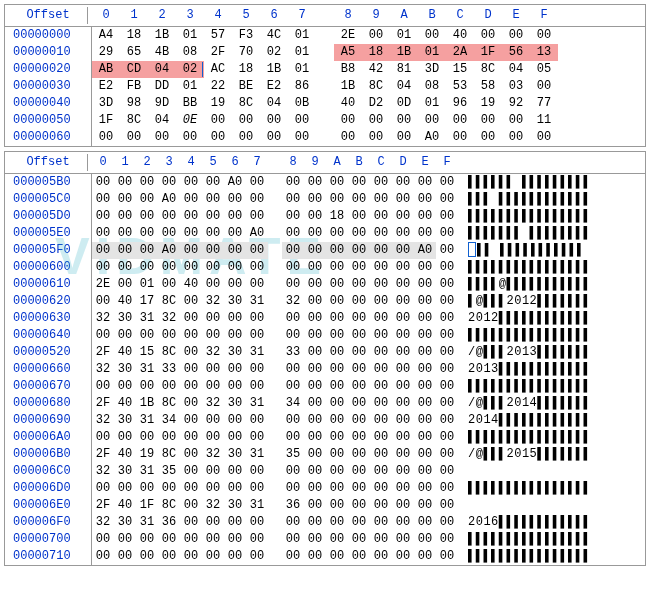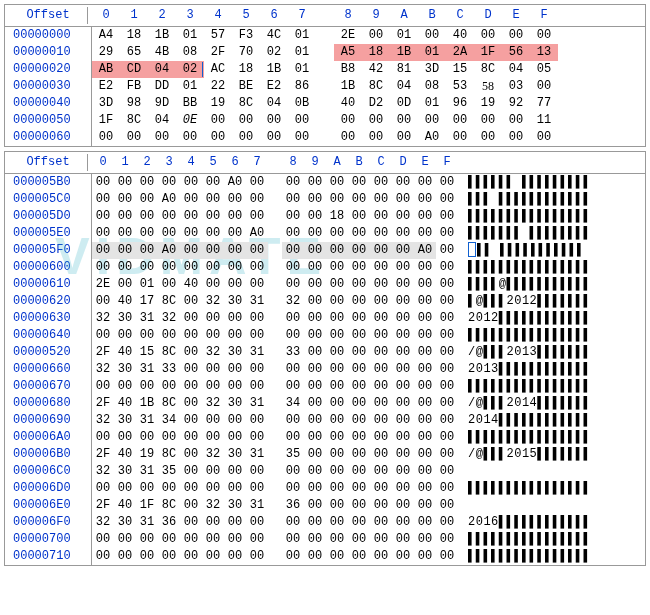--- a/index.html
+++ b/index.html
@@ -205,21 +205,21 @@
         <div class="byte" style="width: 28px;">22</div>
         <div class="byte" style="width: 28px;">BE</div>
         <div class="byte" style="width: 28px;">E2</div>
         <div class="byte" style="width: 28px;">86</div>
         <div class="gap" style="width: 18px;"></div>
         <div class="byte" style="width: 28px;">1B</div>
         <div class="byte" style="width: 28px;">8C</div>
         <div class="byte" style="width: 28px;">04</div>
         <div class="byte" style="width: 28px;">08</div>
         <div class="byte" style="width: 28px;">53</div>
-        <div class="byte" style="width: 28px; font-family: Liberation Serif, serif;">58</div>
+        <div class="byte" style="width: 28px;">58</div>
         <div class="byte" style="width: 28px;">03</div>
         <div class="byte" style="width: 28px;">00</div>
       </div>
     </div>
     <div class="data-row">
       <div class="offset-cell">00000040</div>
       <div class="bytes">
         <div class="byte" style="width: 28px;">3D</div>
         <div class="byte" style="width: 28px;">98</div>
         <div class="byte" style="width: 28px;">9D</div>

